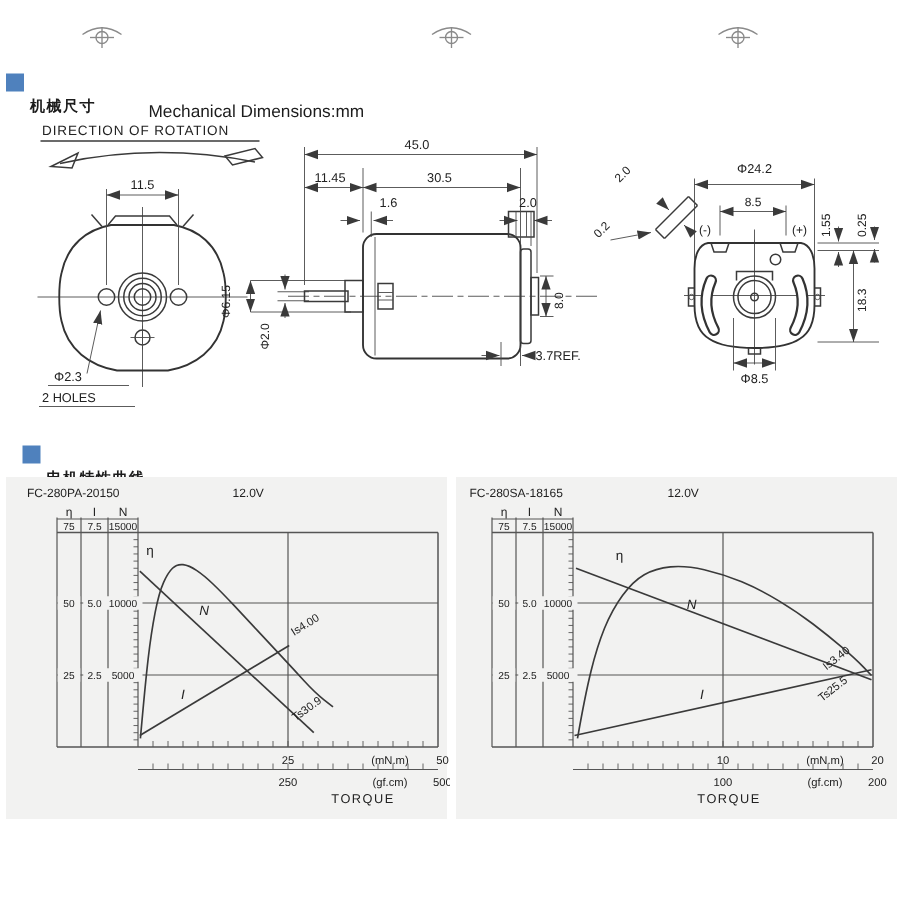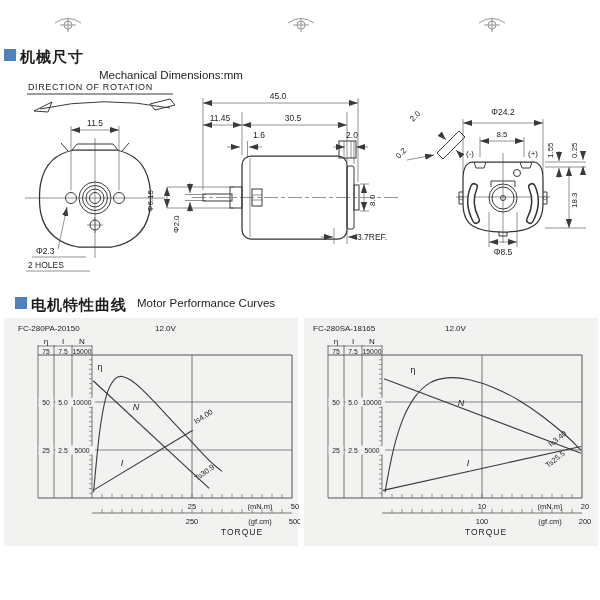--- a/index.html
+++ b/index.html
@@ -1,20 +1,20 @@
 <!DOCTYPE html>
 <html><head>
 <meta charset="utf-8">
 <style>
   html,body{margin:0;padding:0;background:#fff;}
   #page{position:relative;width:600px;height:600px;background:#ffffff;overflow:hidden;
         font-family:"Liberation Sans","DejaVu Sans",sans-serif;color:#1c1c1c;}
   .sec-header{position:absolute;left:4px;height:16px;white-space:nowrap;}
   .sq{position:absolute;width:12px;height:12px;top:1px;left:0;}
-  .cn{position:absolute;left:16px;top:0;font-size:15px;font-weight:bold;letter-spacing:1px;}
+  .cn{position:absolute;left:16px;top:16px;font-size:10px;font-weight:bold;letter-spacing:1px;}
   .en{position:absolute;top:1px;font-size:11.5px;}
   svg text{fill:#222;}
   .dim{font-size:8.5px;}
   .dimS{font-size:8px;}
   .lbl{font-size:9px;}
   .thin{stroke:#4a4a4a;stroke-width:0.6;fill:none;}
   .line{stroke:#3a3a3a;stroke-width:1;fill:none;}
   .heavy{stroke:#333;stroke-width:1.25;fill:none;}
   .faint{stroke:#8a8a8a;stroke-width:0.9;fill:none;}
   .chart{position:absolute;top:318px;width:300px;height:232px;}
@@ -26,21 +26,20 @@
 
   <div class="sec-header" style="top:48px;width:592px;">
     <span class="sq" style="background: rgb(79, 129, 189);"></span>
     <span class="cn">机械尺寸</span>
     <span class="en" style="left:95px;margin-top:20px;">Mechanical Dimensions:mm</span>
   </div>
 
   <div class="sec-header" style="top:296px;width:592px;margin-left:11px;">
     <span class="sq" style="background: rgb(79, 129, 189);"></span>
     <span class="cn">电机特性曲线</span>
-    <span class="en" style="left:122px;">Motor Performance Curves</span>
   </div>
 
   <svg style="position:absolute;left:0;top:0;" width="600" height="314" viewBox="0 0 600 314">
     <defs>
       <marker id="ae" markerUnits="userSpaceOnUse" markerWidth="10" markerHeight="8" refX="9" refY="3.5" orient="auto">
         <path d="M0,0.4 L9,3.5 L0,6.6 Z" fill="#3a3a3a"></path>
       </marker>
       <marker id="as" markerUnits="userSpaceOnUse" markerWidth="10" markerHeight="8" refX="9" refY="3.5" orient="auto-start-reverse">
         <path d="M0,0.4 L9,3.5 L0,6.6 Z" fill="#3a3a3a"></path>
       </marker>

